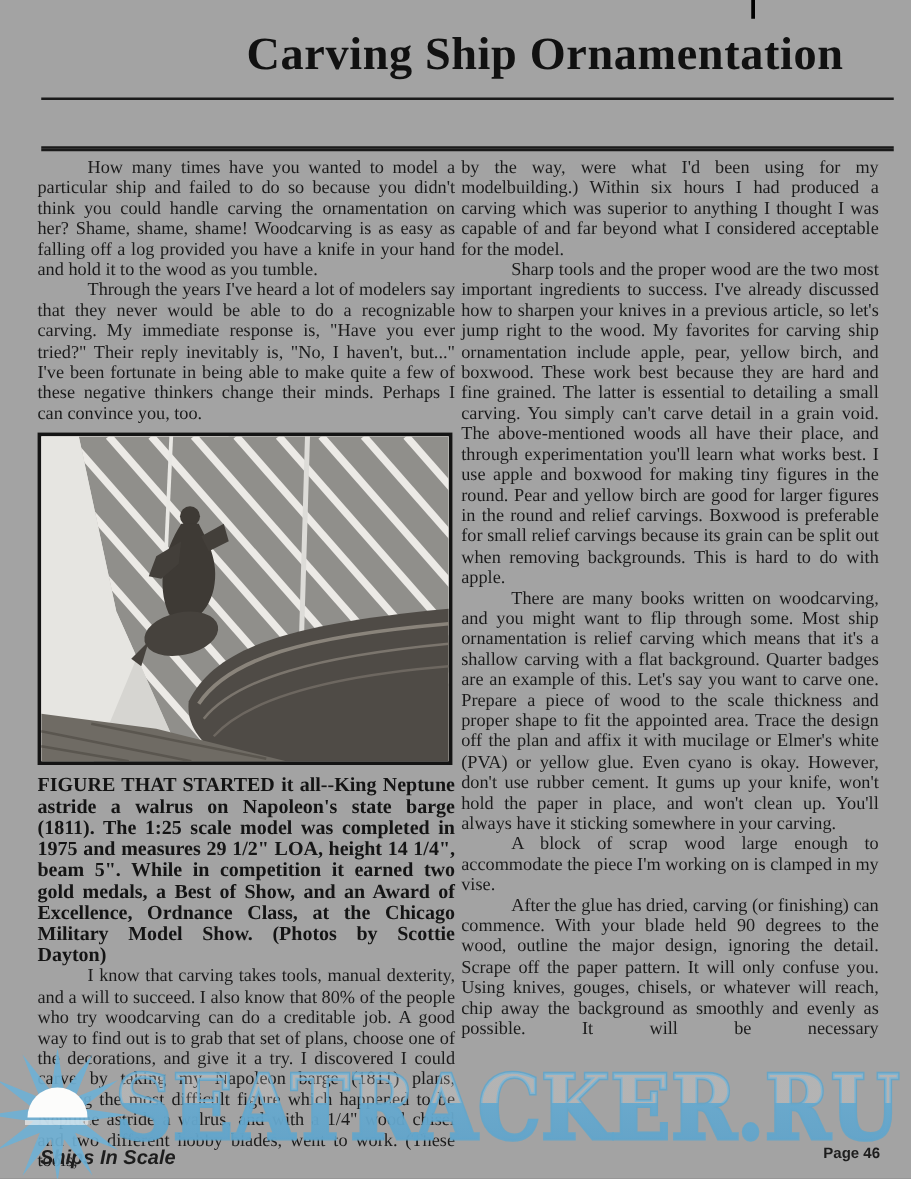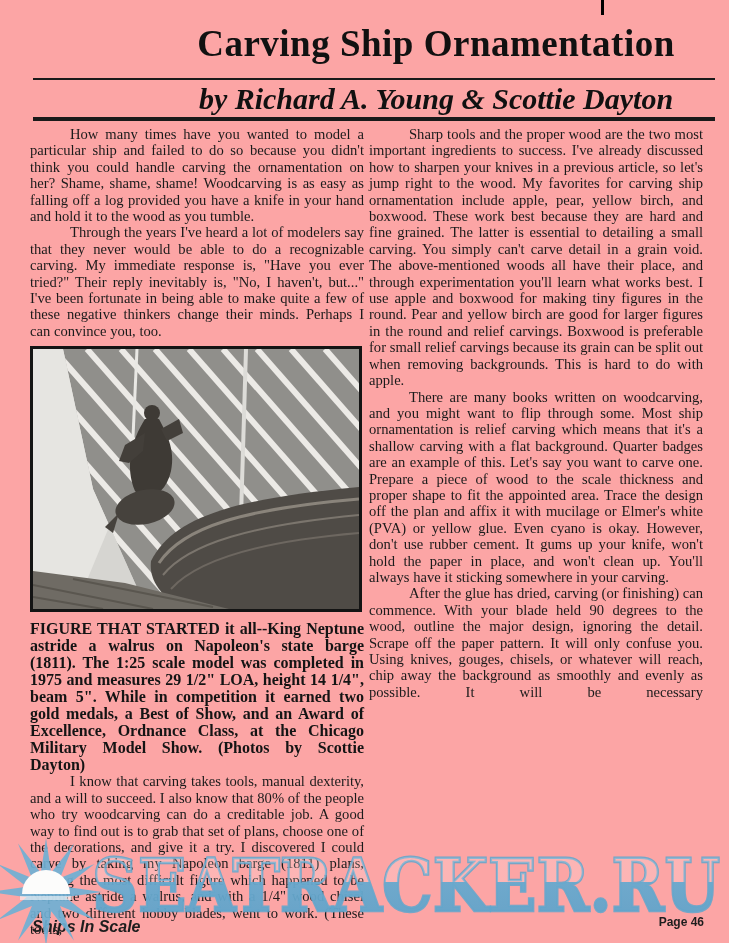--- a/index.html
+++ b/index.html
@@ -1,20 +1,20 @@
 <!DOCTYPE html>
 <html><head>
 <meta charset="utf-8">
 <style>
   html,body{margin:0;padding:0;background:#888;}
   #page{
     position:relative;
     width:729px;height:943px;
     margin:0 auto;
-    background:#fca5a5;
+    background:#a3a3a3;
     overflow:hidden;
     font-family:"Liberation Serif", serif;
     color:#1b1b1b;
   }
   
   .header-block{position:absolute;left:158px;top:22px;width:556px;text-align:center;}
   .title{
     font-size:37px;font-weight:bold;letter-spacing:0.5px;
     font-family:"Liberation Serif", serif;color:#111;
     white-space:nowrap;
@@ -69,21 +69,20 @@
 </style>
 </head>
 <body>
 
 <div id="page">
 
   <div class="header-block">
     <div class="title">Carving Ship Ornamentation</div>
   </div>
   <div class="rule-1"></div>
-  <div class="byline">by Richard A. Young &amp; Scottie Dayton</div>
   <div class="rule-2"></div>
 
   <div class="col" id="col-left">
     <p class="indent">How many times have you wanted to model a particular ship and failed to do so because you didn't think you could handle carving the ornamentation on her? Shame, shame, shame! Woodcarving is as easy as falling off a log provided you have a knife in your hand and hold it to the wood as you tumble.</p>
     <p class="indent">Through the years I've heard a lot of modelers say that they never would be able to do a recognizable carving. My immediate response is, "Have you ever tried?" Their reply inevitably is, "No, I haven't, but..." I've been fortunate in being able to make quite a few of these negative thinkers change their minds. Perhaps I can convince you, too.</p>
 
     <div class="photo-frame">
       <svg width="326" height="260" viewBox="0 0 326 260">
         <defs>
           <clipPath id="sailClip">
@@ -138,22 +137,24 @@
         </g>
       </svg>
     </div>
 
     <p class="caption">FIGURE THAT STARTED it all--King Neptune astride a walrus on Napoleon's state barge (1811). The 1:25 scale model was completed in 1975 and measures 29 1/2" LOA, height 14 1/4", beam 5". While in competition it earned two gold medals, a Best of Show, and an Award of Excellence, Ordnance Class, at the Chicago Military Model Show. (Photos by Scottie Dayton)</p>
 
     <p class="indent runover-end">I know that carving takes tools, manual dexterity, and a will to succeed. I also know that 80% of the people who try woodcarving can do a creditable job. A good way to find out is to grab that set of plans, choose one of the decorations, and give it a try. I discovered I could carve by taking my Napoleon barge (1811) plans, picking the most difficult figure which happened to be Neptune astride a walrus, and with a 1/4" wood chisel and two different hobby blades, went to work. (These tools,</p>
   </div>
 
   <div class="col" id="col-right">
+    <p>by the way, were what I'd been using for my modelbuilding.) Within six hours I had produced a carving which was superior to anything I thought I was capable of and far beyond what I considered acceptable for the model.</p>
     <p class="indent">Sharp tools and the proper wood are the two most important ingredients to success. I've already discussed how to sharpen your knives in a previous article, so let's jump right to the wood. My favorites for carving ship ornamentation include apple, pear, yellow birch, and boxwood. These work best because they are hard and fine grained. The latter is essential to detailing a small carving. You simply can't carve detail in a grain void. The above-mentioned woods all have their place, and through experimentation you'll learn what works best. I use apple and boxwood for making tiny figures in the round. Pear and yellow birch are good for larger figures in the round and relief carvings. Boxwood is preferable for small relief carvings because its grain can be split out when removing backgrounds. This is hard to do with apple.</p>
     <p class="indent">There are many books written on woodcarving, and you might want to flip through some. Most ship ornamentation is relief carving which means that it's a shallow carving with a flat background. Quarter badges are an example of this. Let's say you want to carve one. Prepare a piece of wood to the scale thickness and proper shape to fit the appointed area. Trace the design off the plan and affix it with mucilage or Elmer's white (PVA) or yellow glue. Even cyano is okay. However, don't use rubber cement. It gums up your knife, won't hold the paper in place, and won't clean up. You'll always have it sticking somewhere in your carving.</p>
+    <p class="indent">A block of scrap wood large enough to accommodate the piece I'm working on is clamped in my vise.</p>
     <p class="indent runover-end">After the glue has dried, carving (or finishing) can commence. With your blade held 90 degrees to the wood, outline the major design, ignoring the detail. Scrape off the paper pattern. It will only confuse you. Using knives, gouges, chisels, or whatever will reach, chip away the background as smoothly and evenly as possible. It will be necessary</p>
   </div>
 
   <div class="footer-mag">Ships In Scale</div>
   <div class="footer-page">Page 46</div>
 
   <svg class="wm-text-svg" width="729" height="80" viewBox="0 0 729 80">
     <defs>
       <linearGradient id="waterGrad" x1="0" y1="0" x2="0" y2="1">
         <stop offset="0" stop-color="#ffffff" stop-opacity="0.18"></stop>

